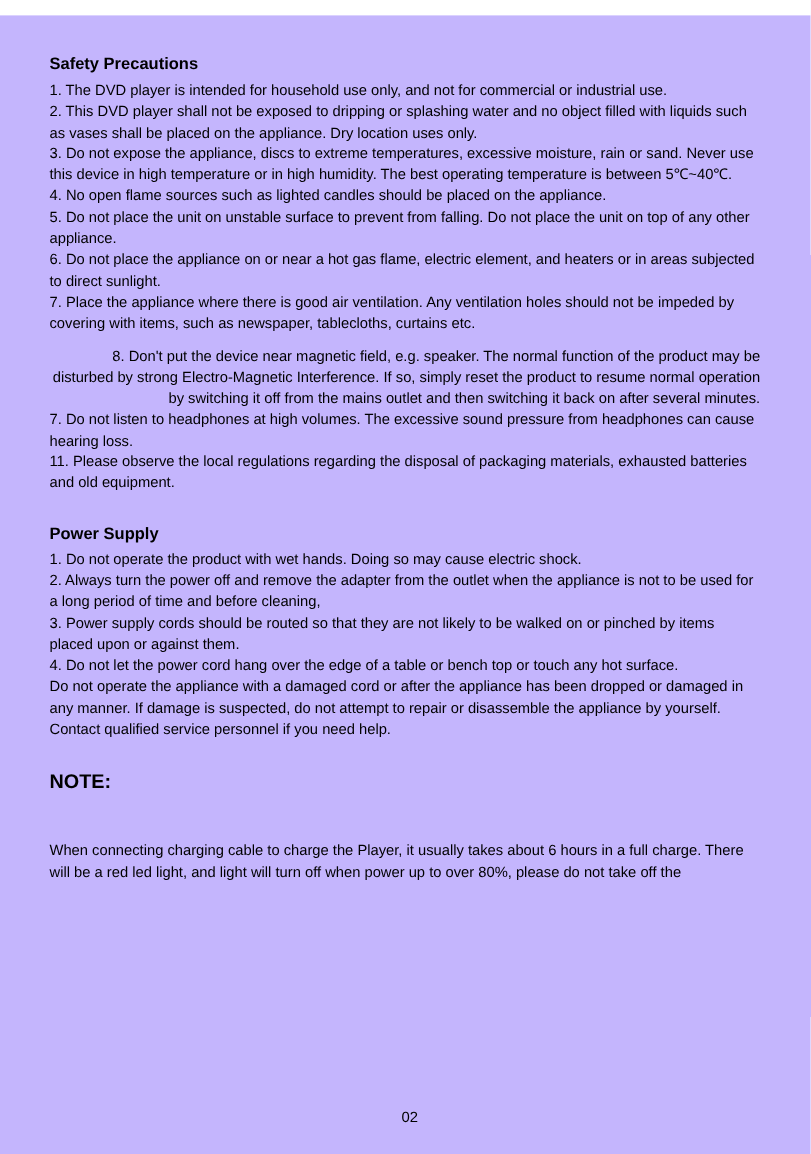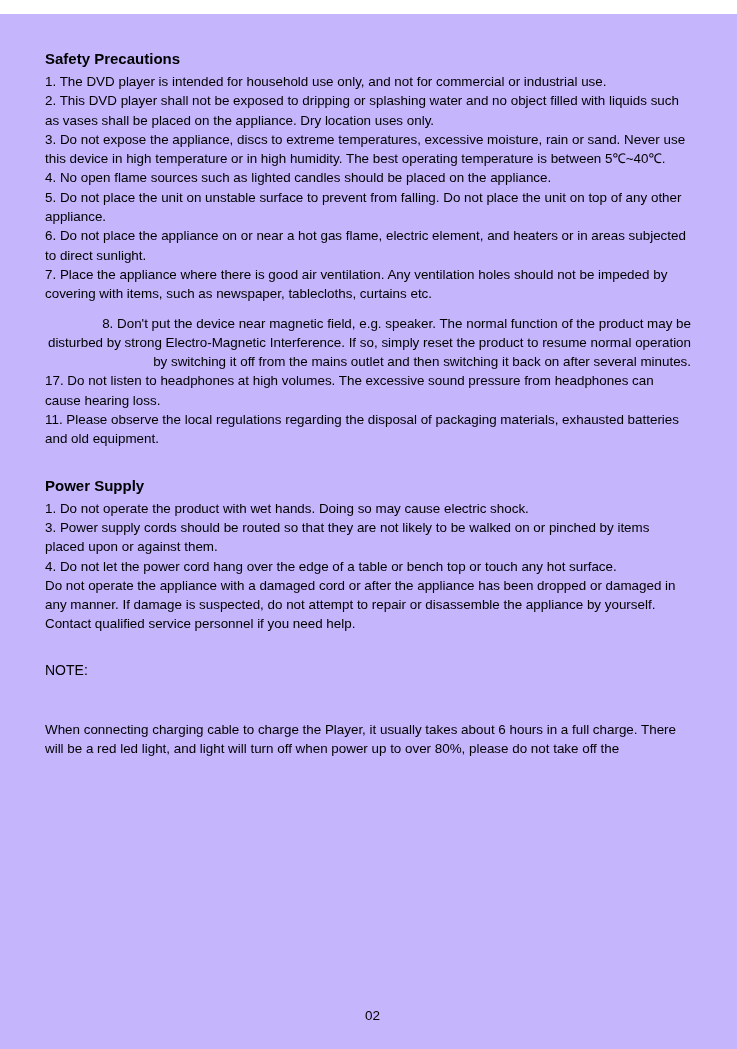--- a/index.html
+++ b/index.html
@@ -32,22 +32,22 @@
       font-size: 13.4px;
       line-height: 19.3px;
       margin: 0;
       color: #000000;
     }
     .space-above {
       margin-top: 10px;
       text-align: right;
     }
     .note-heading {
-      font-size: 14px;
-      font-weight: normal;
+      font-size: 18px;
+      font-weight: bold;
       margin: 0;
     }
     .note-body {
       margin-top: 42px;
     }
     .page-number {
       position: absolute;
       bottom: 40px;
       left: 4px;
       width: 100%;
@@ -64,27 +64,28 @@
   <section class="section">
     <h2 class="section-heading">Safety Precautions</h2>
     <p class="para">1. The DVD player is intended for household use only, and not for commercial or industrial use.</p>
     <p class="para">2. This DVD player shall not be exposed to dripping or splashing water and no object filled with liquids such as vases shall be placed on the appliance. Dry location uses only.</p>
     <p class="para">3. Do not expose the appliance, discs to extreme temperatures, excessive moisture, rain or sand. Never use this device in high temperature or in high humidity. The best operating temperature is between 5℃~40℃.</p>
     <p class="para">4. No open flame sources such as lighted candles should be placed on the appliance.</p>
     <p class="para">5. Do not place the unit on unstable surface to prevent from falling. Do not place the unit on top of any other appliance.</p>
     <p class="para">6. Do not place the appliance on or near a hot gas flame, electric element, and heaters or in areas subjected to direct sunlight.</p>
     <p class="para">7. Place the appliance where there is good air ventilation. Any ventilation holes should not be impeded by covering with items, such as newspaper, tablecloths, curtains etc.</p>
     <p class="para space-above">8. Don't put the device near magnetic field, e.g. speaker. The normal function of the product may be disturbed by strong Electro-Magnetic Interference. If so, simply reset the product to resume normal operation by switching it off from the mains outlet and then switching it back on after several minutes.</p>
-    <p class="para">17. Do not listen to headphones at high volumes. The excessive sound pressure from headphones can cause hearing loss.</p>
+    <p class="para">7. Do not listen to headphones at high volumes. The excessive sound pressure from headphones can cause hearing loss.</p>
     <p class="para">11. Please observe the local regulations regarding the disposal of packaging materials, exhausted batteries and old equipment.</p>
   </section>
 
   <section class="section">
     <h2 class="section-heading">Power Supply</h2>
     <p class="para">1. Do not operate the product with wet hands. Doing so may cause electric shock.</p>
+    <p class="para">2. Always turn the power off and remove the adapter from the outlet when the appliance is not to be used for a long period of time and before cleaning,</p>
     <p class="para">3. Power supply cords should be routed so that they are not likely to be walked on or pinched by items placed upon or against them.</p>
     <p class="para">4. Do not let the power cord hang over the edge of a table or bench top or touch any hot surface.</p>
     <p class="para">Do not operate the appliance with a damaged cord or after the appliance has been dropped or damaged in any manner. If damage is suspected, do not attempt to repair or disassemble the appliance by yourself. Contact qualified service personnel if you need help.</p>
   </section>
 
   <section class="section">
     <h2 class="note-heading">NOTE:</h2>
     <p class="para note-body">When connecting charging cable to charge the Player, it usually takes about 6 hours in a full charge. There will be a red led light, and light will turn off when power up to over 80%, please do not take off the</p>
   </section>
 

